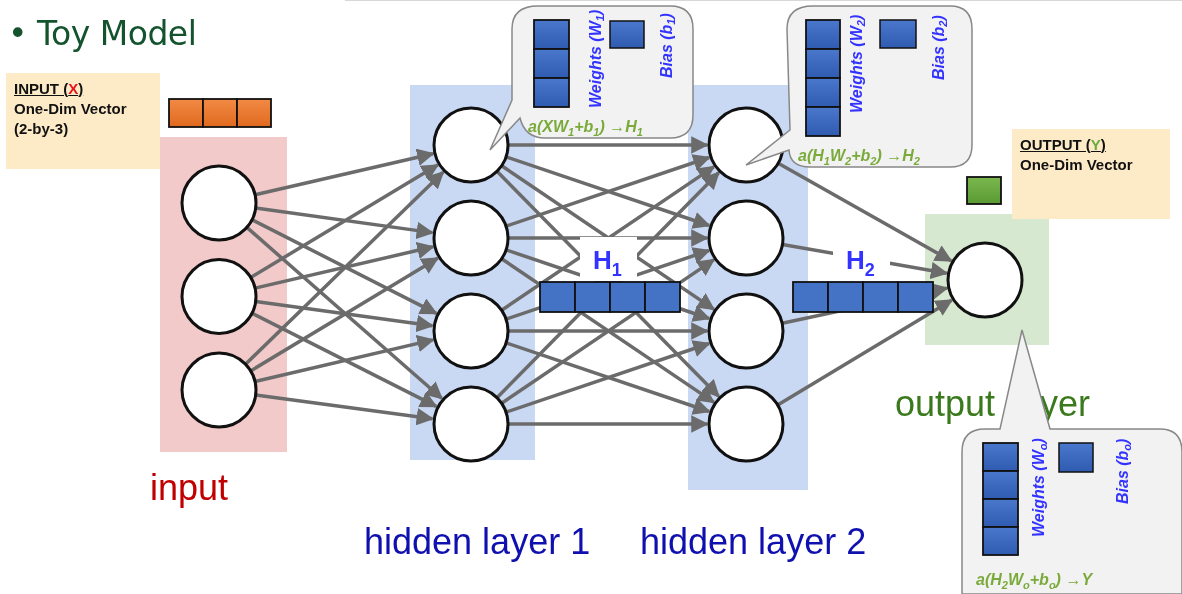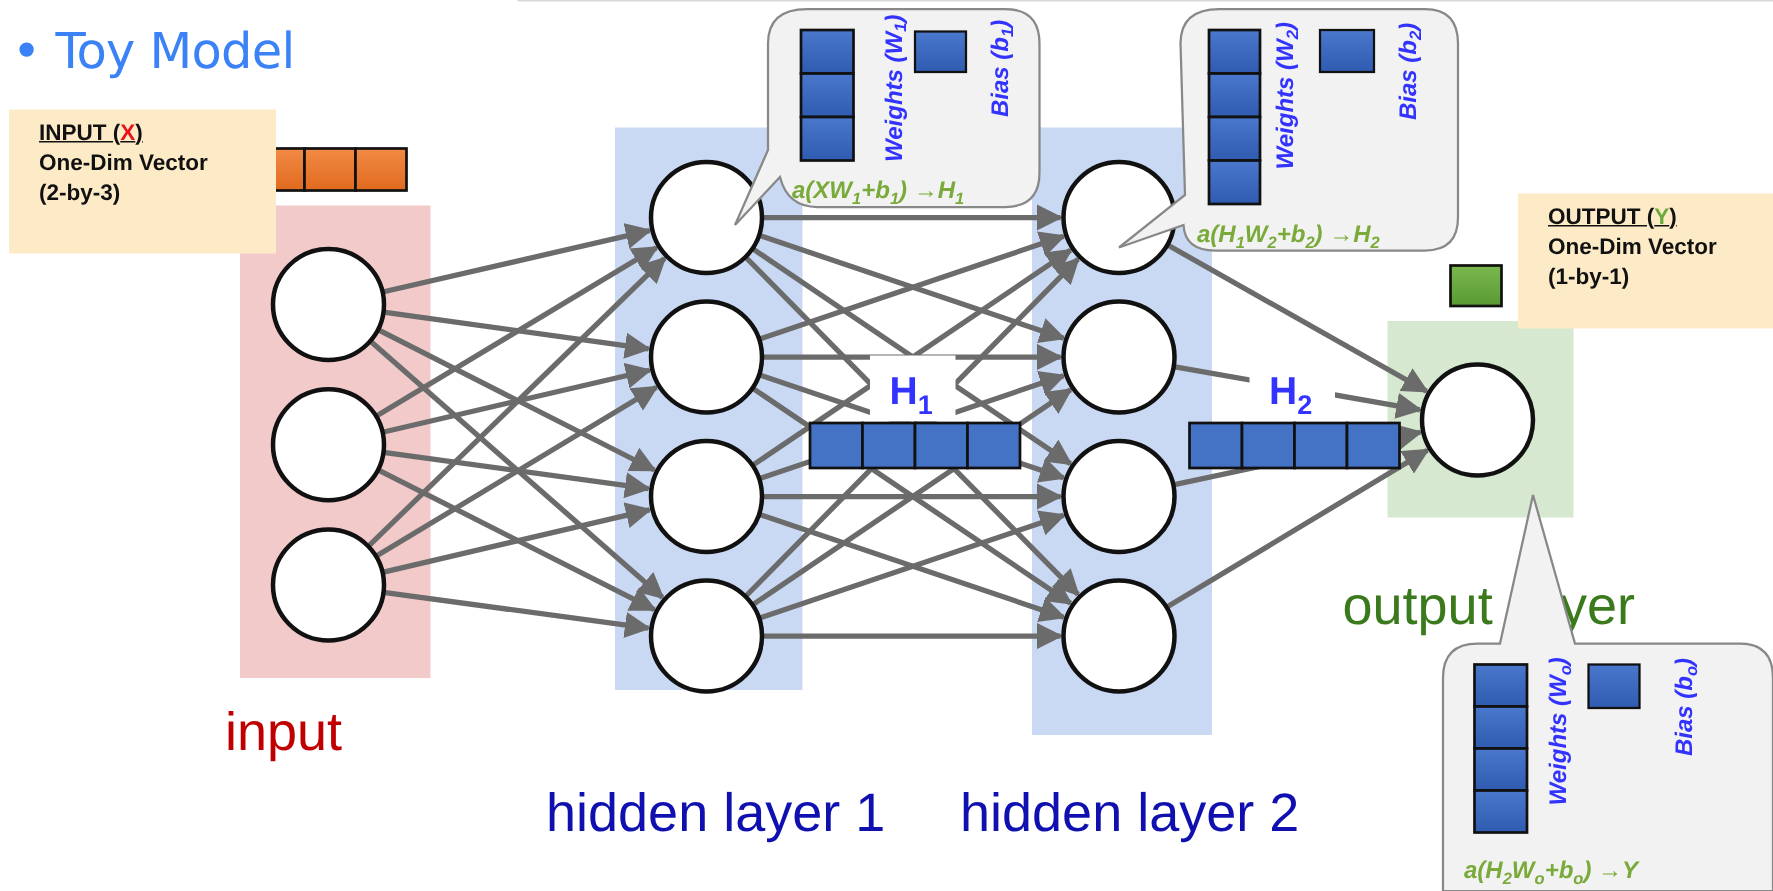--- a/index.html
+++ b/index.html
@@ -1,19 +1,19 @@
 <!DOCTYPE html>
 <html><head>
 <meta charset="utf-8">
 <style>
   html, body { margin:0; padding:0; background:#ffffff; }
   body { width:1182px; height:594px; position:relative; overflow:hidden; font-family:"Liberation Sans", sans-serif; }
   #diagram { position:absolute; left:0; top:0; }
-  .title { position:absolute; left:8px; top:14px; font-size:33px; color:#3b82f6; font-family:"DejaVu Sans", sans-serif; letter-spacing:-0.5px; }
-  .infobox { position:absolute; background:#fdebc8; padding:6px 20px; font-family:"Liberation Sans", sans-serif; font-weight:bold; font-size:15px; line-height:20px; color:#111; }
+  .title { position:absolute; left:8px; top:14px; font-size:33px; color:#14532d; font-family:"DejaVu Sans", sans-serif; letter-spacing:-0.5px; }
+  .infobox { position:absolute; background:#fdebc8; padding:6px 8px; font-family:"Liberation Sans", sans-serif; font-weight:bold; font-size:15px; line-height:20px; color:#111; }
   .infobox .hdr { text-decoration:underline; }
   .infobox .it { }
   .xletter { color:#e8141b; }
   .yletter { color:#6aab3d; }
   .topline { position:absolute; left:345px; top:0; width:837px; height:1px; background:#d8d8d8; }
 </style>
 </head>
 <body>
 
 <div class="topline"></div>
@@ -170,14 +170,13 @@
 
 <div class="infobox" style="left:6px; top:73px; width:138px; height:84px;">
   <div class="hdr"><span>INPUT (</span><span class="xletter">X</span><span>)</span></div>
   <div class="it">One-Dim Vector</div>
   <div class="it">(2-by-3)</div>
 </div>
 
 <div class="infobox" style="left:1012px; top:129px; width:142px; height:78px;">
   <div class="hdr"><span>OUTPUT (</span><span class="yletter">Y</span><span>)</span></div>
   <div class="it">One-Dim Vector</div>
-  <div class="it">(1-by-1)</div>
 </div>
 
 </body></html>

